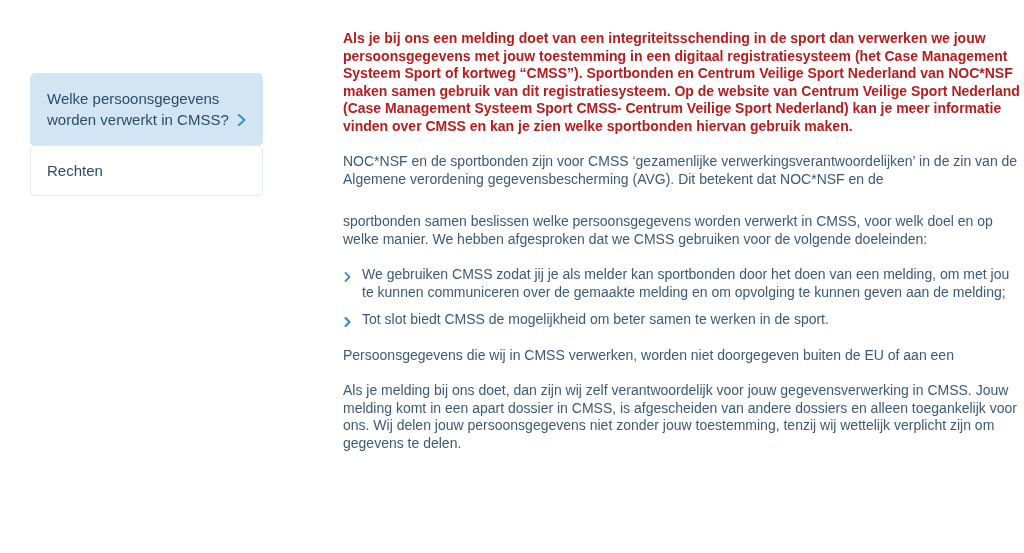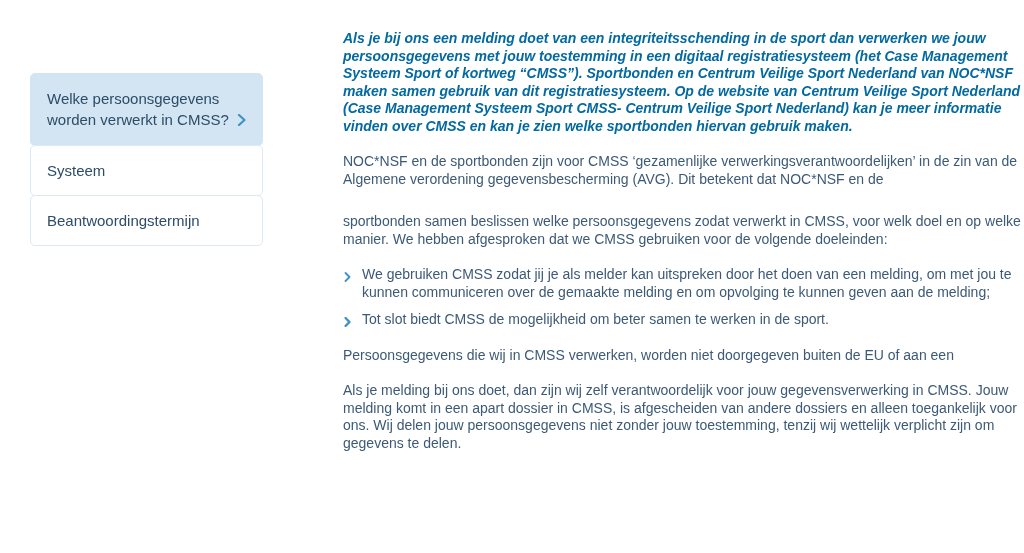--- a/index.html
+++ b/index.html
@@ -39,21 +39,21 @@
   }
   
   .content{
     position:absolute;left:343px;top:30px;width:681px;
     color:#3c5a76;
     font-size:14px;
     line-height:17.5px;
   }
   .para{margin:18px 0 0 0;}
   .para:first-child{margin-top:0;}
-  .para.bold{font-weight:bold;color:#0369a1;font-style:italic;}
+  .para.bold{font-weight:bold;color:#b91c1c;}
   .para.spaced{margin-top:25px;}
   .chev-list{
     list-style:none;
     margin:18px 0 0 0;
     padding:0;
   }
   .chev-list li{
     position:relative;
     padding-left:19px;
     margin-top:10px;
@@ -63,31 +63,30 @@
     position:absolute;left:1px;top:2.5px;
   }
 </style>
 </head>
 <body>
 
 <nav class="sidebar">
     <div class="side-item active"><span>Welke persoonsgegevens worden verwerkt in CMSS?</span><span class="chev-icon"><svg width="9" height="12" viewBox="0 0 9 12">
           <path d="M1.98 1 L7.5 6 L1.98 11" stroke="#4191c8" stroke-width="2.2" fill="none" stroke-linecap="round" stroke-linejoin="round"></path>
         </svg></span></div>
-    <div class="side-item"><span>Systeem</span></div>
-    <div class="side-item"><span>Beantwoordingstermijn</span></div>
+    <div class="side-item"><span>Rechten</span></div>
   </nav>
 <main class="content">
     <p class="para bold">Als je bij ons een melding doet van een integriteitsschending in de sport dan verwerken we jouw persoonsgegevens met jouw toestemming in een digitaal registratiesysteem (het Case Management Systeem Sport of kortweg “CMSS”). Sportbonden en Centrum Veilige Sport Nederland van NOC*NSF maken samen gebruik van dit registratiesysteem. Op de website van Centrum Veilige Sport Nederland (Case Management Systeem Sport CMSS- Centrum Veilige Sport Nederland) kan je meer informatie vinden over CMSS en kan je zien welke sportbonden hiervan gebruik maken.</p>
     <p class="para">NOC*NSF en de sportbonden zijn voor CMSS ‘gezamenlijke verwerkingsverantwoordelijken’ in de zin van de Algemene verordening gegevensbescherming (AVG). Dit betekent dat NOC*NSF en de</p>
-    <p class="para spaced">sportbonden samen beslissen welke persoonsgegevens zodat verwerkt in CMSS, voor welk doel en op welke manier. We hebben afgesproken dat we CMSS gebruiken voor de volgende doeleinden:</p>
+    <p class="para spaced">sportbonden samen beslissen welke persoonsgegevens worden verwerkt in CMSS, voor welk doel en op welke manier. We hebben afgesproken dat we CMSS gebruiken voor de volgende doeleinden:</p>
     <ul class="chev-list">
       <li><span class="li-chev"><svg width="7" height="10" viewBox="0 0 7 10">
             <path d="M1.54 1 L5.5 5 L1.54 9" stroke="#4191c8" stroke-width="1.8" fill="none" stroke-linecap="round" stroke-linejoin="round"></path>
-          </svg></span><span>We gebruiken CMSS zodat jij je als melder kan uitspreken door het doen van een melding, om met jou te kunnen communiceren over de gemaakte melding en om opvolging te kunnen geven aan de melding;</span></li>
+          </svg></span><span>We gebruiken CMSS zodat jij je als melder kan sportbonden door het doen van een melding, om met jou te kunnen communiceren over de gemaakte melding en om opvolging te kunnen geven aan de melding;</span></li>
       <li><span class="li-chev"><svg width="7" height="10" viewBox="0 0 7 10">
             <path d="M1.54 1 L5.5 5 L1.54 9" stroke="#4191c8" stroke-width="1.8" fill="none" stroke-linecap="round" stroke-linejoin="round"></path>
           </svg></span></li>
       <li><span class="li-chev"><svg width="7" height="10" viewBox="0 0 7 10">
             <path d="M1.54 1 L5.5 5 L1.54 9" stroke="#4191c8" stroke-width="1.8" fill="none" stroke-linecap="round" stroke-linejoin="round"></path>
           </svg></span><span>Tot slot biedt CMSS de mogelijkheid om beter samen te werken in de sport.</span></li>
     </ul>
     <p class="para">Persoonsgegevens die wij in CMSS verwerken, worden niet doorgegeven buiten de EU of aan een</p>
     <p class="para">Als je melding bij ons doet, dan zijn wij zelf verantwoordelijk voor jouw gegevensverwerking in CMSS. Jouw melding komt in een apart dossier in CMSS, is afgescheiden van andere dossiers en alleen toegankelijk voor ons. Wij delen jouw persoonsgegevens niet zonder jouw toestemming, tenzij wij wettelijk verplicht zijn om gegevens te delen.</p>
   </main>

